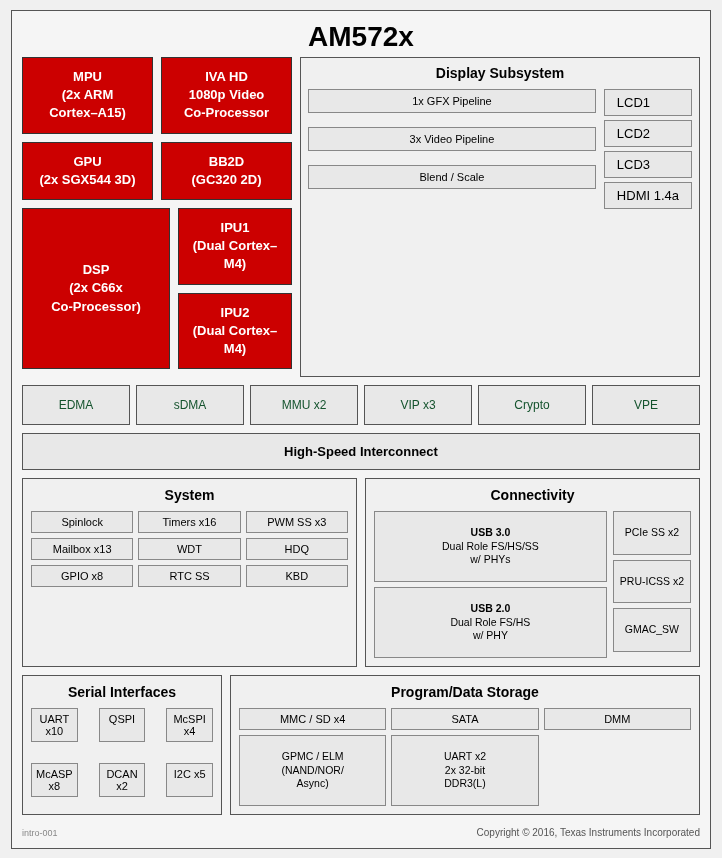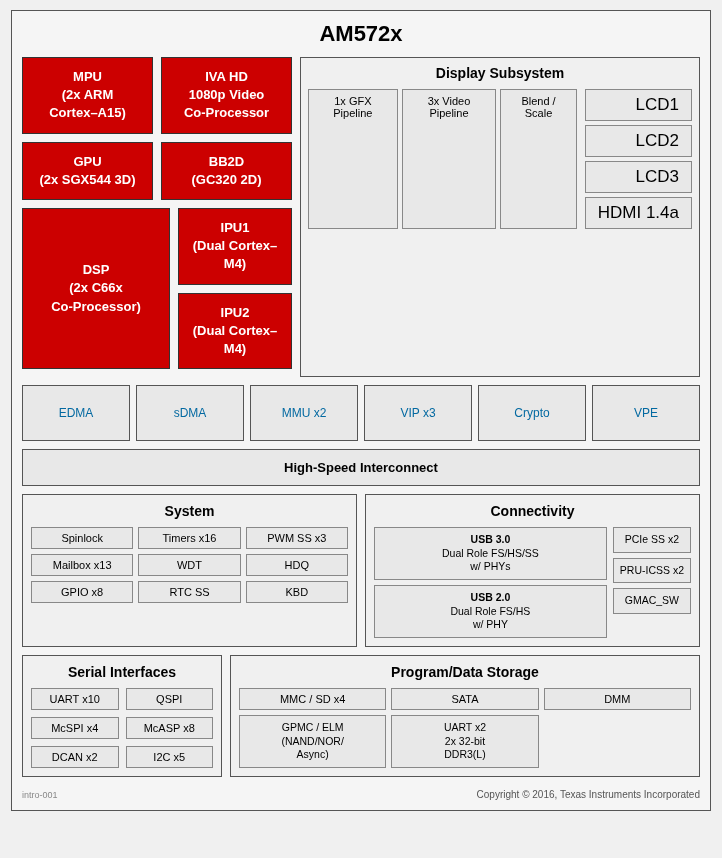--- a/index.html
+++ b/index.html
@@ -14,23 +14,23 @@
     }
     .diagram-container {
       width: 700px;
       background: #f5f5f5;
       border: 1.5px solid #555;
       padding: 10px;
       position: relative;
     }
     .diagram-title {
       text-align: center;
-      font-size: 22px;
-      font-weight: bold;
-      margin-bottom: 10px;
+      font-size: 28px;
+      font-weight: bold;
+      margin-bottom: 4px;
       color: #000;
     }
     
     .top-section {
       display: flex;
       gap: 8px;
       margin-bottom: 8px;
     }
     .left-blocks {
       display: grid;
@@ -65,41 +65,41 @@
       font-size: 14px;
       margin-bottom: 8px;
     }
     .display-grid {
       display: flex;
       gap: 8px;
     }
     .display-left {
       flex: 1;
       display: flex;
-      flex-direction: row;
-      gap: 4px;
+      flex-direction: column;
+      gap: 14px;
     }
     .display-right {
       display: flex;
       flex-direction: column;
       gap: 4px;
     }
     .display-box {
       border: 1.5px solid #888;
       background: #e8e8e8;
       font-size: 11px;
       text-align: center;
       padding: 5px 8px;
       color: #000;
     }
     .display-box-small {
       border: 1.5px solid #888;
       background: #e8e8e8;
-      font-size: 17px;
-      text-align: right;
+      font-size: 13px;
+      text-align: left;
       padding: 5px 12px;
       color: #000;
       white-space: nowrap;
     }
     
     .middle-section {
       display: flex;
       gap: 8px;
       margin-bottom: 8px;
       width: 270px;
@@ -115,23 +115,23 @@
       display: flex;
       gap: 6px;
       margin-bottom: 8px;
       align-items: stretch;
     }
     .bar-box {
       border: 1.5px solid #555;
       background: #e8e8e8;
       font-size: 12px;
       text-align: center;
-      padding: 20px 10px;
-      flex: 1;
-      color: #0369a1;
+      padding: 12px 10px;
+      flex: 1;
+      color: #14532d;
     }
     
     .interconnect-bar {
       border: 1.5px solid #555;
       background: #e8e8e8;
       font-size: 13px;
       font-weight: bold;
       text-align: center;
       padding: 10px;
       margin-bottom: 8px;
@@ -180,21 +180,21 @@
     .conn-right {
       display: flex;
       flex-direction: column;
       gap: 5px;
     }
     .conn-box {
       border: 1.5px solid #888;
       background: #e8e8e8;
       font-size: 10.5px;
       text-align: center;
-      padding: 5px 6px;
+      padding: 14px 6px;
       color: #000;
       line-height: 1.3;
     }
     
     .bottom-section {
       display: flex;
       gap: 8px;
       margin-bottom: 8px;
     }
     .serial-box, .storage-box {
@@ -203,22 +203,22 @@
       background: #f0f0f0;
     }
     .serial-box {
       flex: 0 0 200px;
     }
     .storage-box {
       flex: 1;
     }
     .serial-grid {
       display: grid;
-      grid-template-columns: 1fr 1fr;
-      gap: 7px;
+      grid-template-columns: 1fr 1fr 1fr;
+      gap: 21px;
     }
     .storage-top {
       display: grid;
       grid-template-columns: 1fr 1fr 1fr;
       gap: 5px;
       margin-bottom: 5px;
     }
     .storage-bottom {
       display: grid;
       grid-template-columns: 1fr 1fr 1fr;

